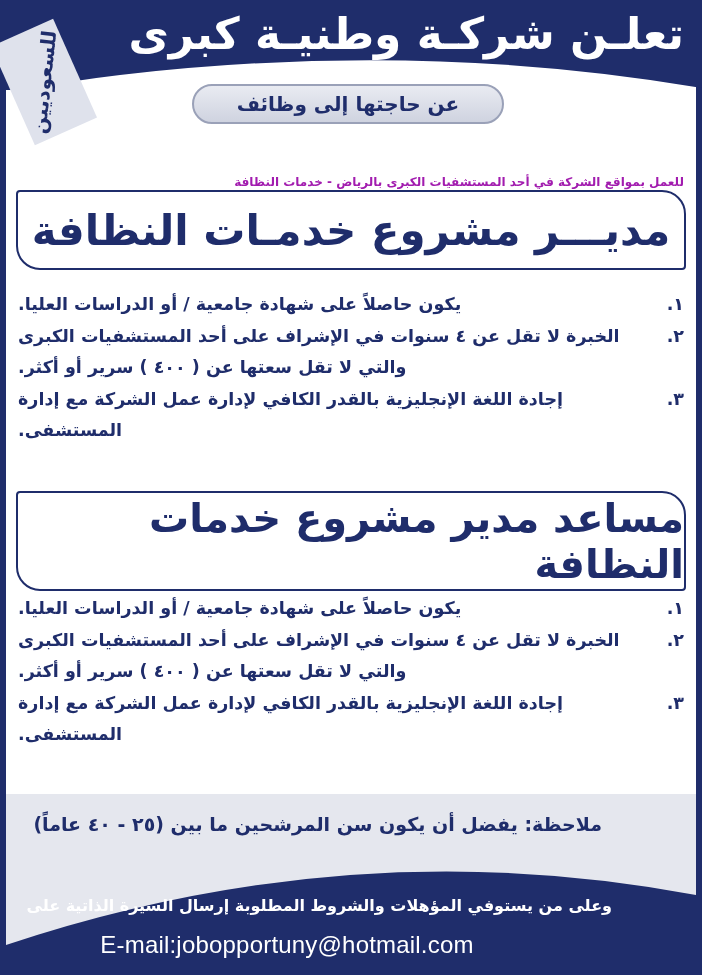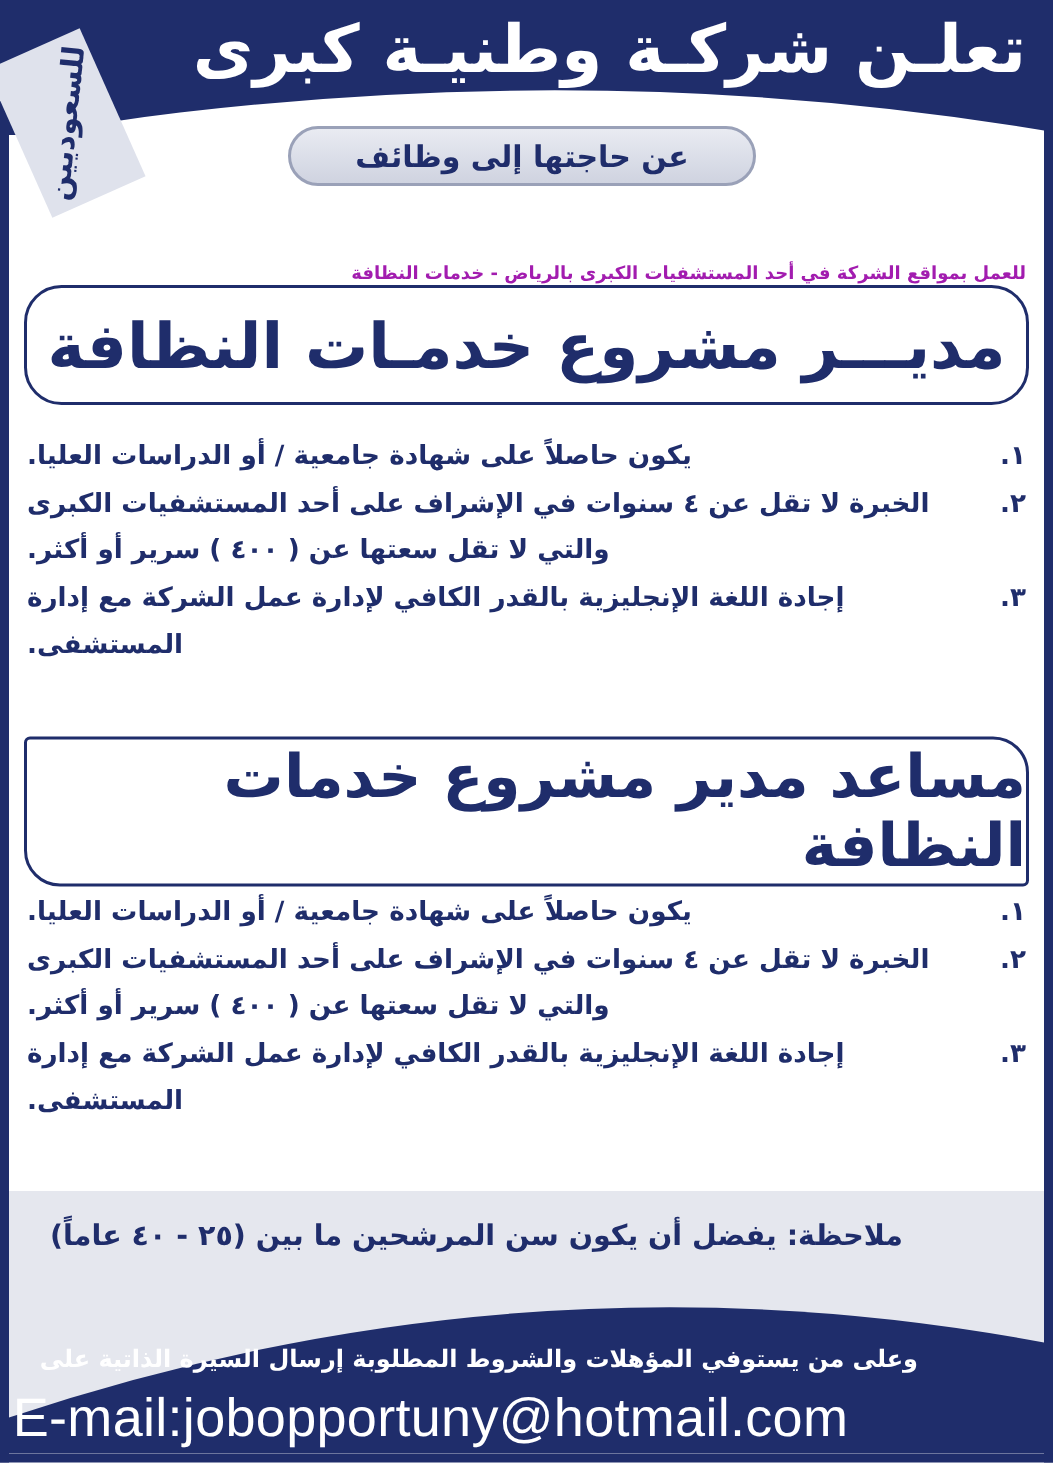--- a/index.html
+++ b/index.html
@@ -58,21 +58,21 @@
   }
   .title-box {
     position: absolute; left: 16px; width: 670px; height: 80px;
     box-sizing: border-box;
     border: 2px solid #1f2d6b;
     border-radius: 4px 24px 4px 24px;
     display: flex; align-items: center; justify-content: center;
     direction: rtl;
     font-weight: bold; color: #1f2d6b;
   }
-  .title-box.t1 { top: 190px; height: 80px; font-size: 42px; border-radius: 25px; }
+  .title-box.t1 { top: 190px; height: 80px; font-size: 42px; }
   .title-box.t2 { top: 491px; height: 100px; font-size: 40px; }
   .reqs {
     position: absolute; right: 18px; width: 666px;
     direction: rtl; text-align: right;
     list-style: none; margin: 0; padding: 0;
     font-weight: bold; font-size: 17.5px; color: #1f2d6b;
   }
   .reqs.r1 { top: 289px; }
   .reqs.r2 { top: 593px; }
   .reqs li {
@@ -94,21 +94,21 @@
   .footer-svg { position: absolute; left: 0; top: 850px; }
   .apply-text {
     position: absolute; top: 896px; left: 90px; width: 522px;
     direction: rtl; text-align: center; white-space: nowrap;
     font-weight: bold; font-size: 16px; color: #ffffff;
   }
   .email {
     position: absolute; top: 922px; left: 0; width: 574px;
     text-align: center;
     font-family: "Liberation Sans", sans-serif;
-    font-size: 36px; line-height: 46px; color: #ffffff; letter-spacing: 0.2px;
+    font-size: 24px; line-height: 46px; color: #ffffff; letter-spacing: 0.2px;
   }
 </style>
 </head>
 <body>
 
 <div class="frame"></div>
 
 <div class="header-band">
   <svg width="702" height="90" viewBox="0 0 702 90">
     <path d="M0 0 H702 V88 Q420 40 120 75 Q60 82 0 95 Z" fill="#1f2d6b"></path>

